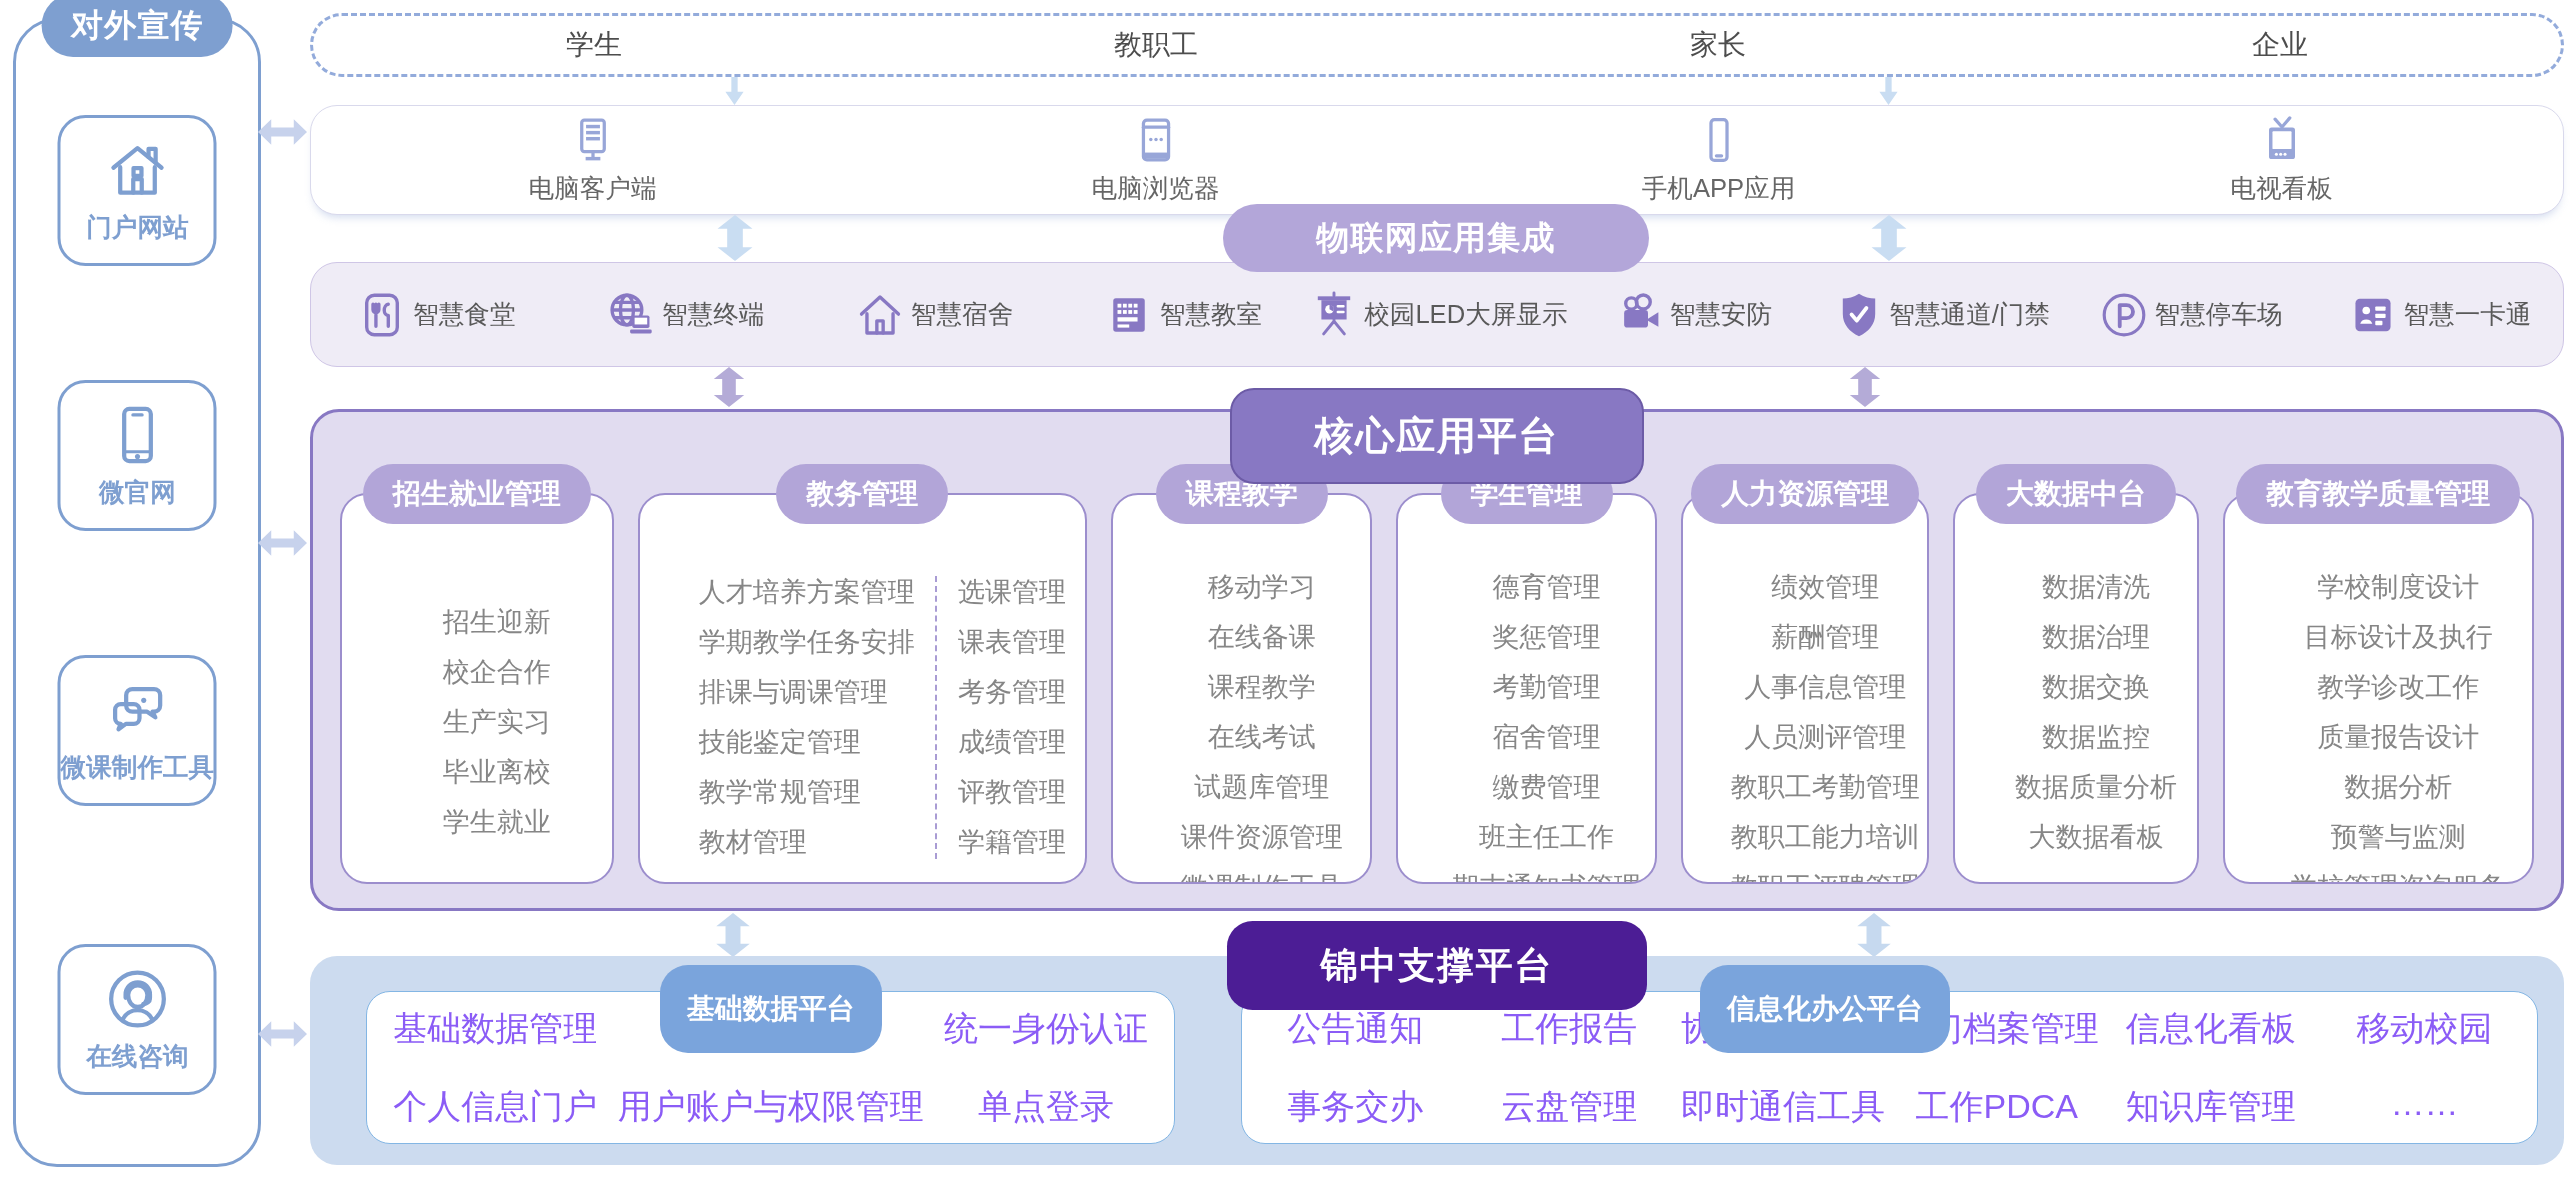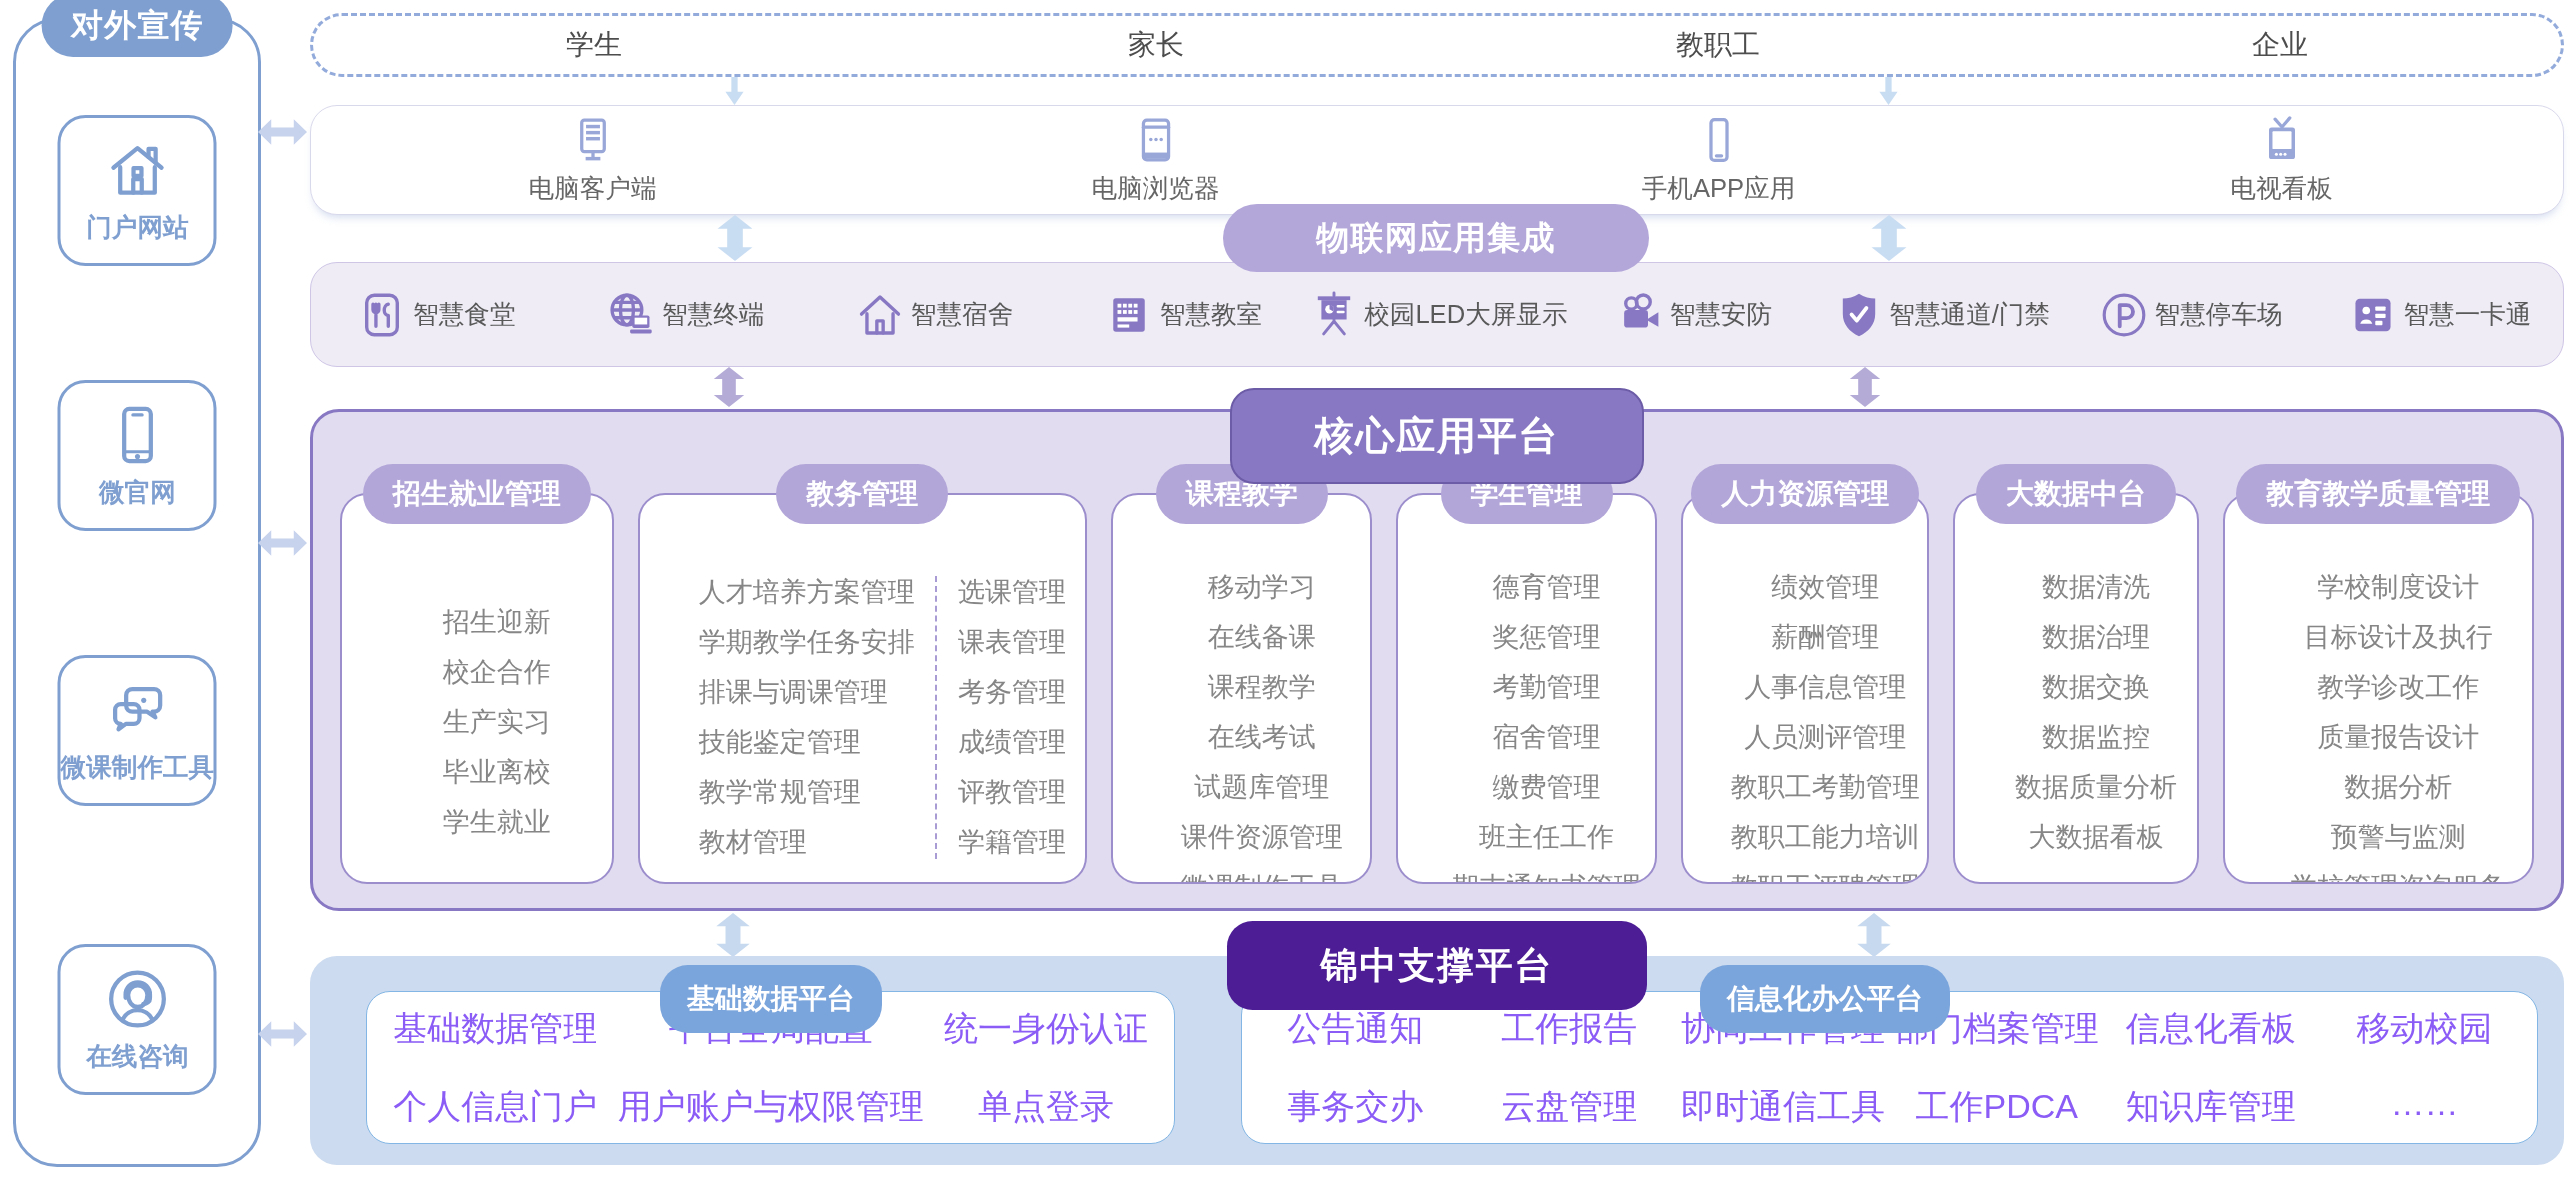--- a/index.html
+++ b/index.html
@@ -68,21 +68,21 @@
 
   
   .support{position:absolute;left:310px;top:956px;width:2254px;height:209px;background:#ccdbef;border-radius:27px;}
   .support-badge{position:absolute;left:50%;transform:translateX(-50%);top:-35px;width:420px;height:89px;
     background:#4c1d95;border-radius:25.6px;color:#fff;font-size:37px;font-weight:bold;letter-spacing:1.8px;
     display:flex;align-items:center;justify-content:center;z-index:6;}
   .support-boxes{position:absolute;left:56px;right:25.6px;top:35px;bottom:21px;display:flex;gap:66px;}
   .sp{position:relative;}
   .sp-box{position:absolute;inset:0;background:#fff;border:1.8px solid #83b6e4;border-radius:24px;}
   .sp-badge{position:absolute;top:-26px;left:50%;transform:translateX(-50%);z-index:4;background:#7aa4dc;
-    color:#fff;font-size:28px;font-weight:bold;height:68px;padding:0 27px;border-radius:28px;
+    color:#fff;font-size:28px;font-weight:bold;height:88px;padding:0 27px;border-radius:28px;
     display:flex;align-items:center;justify-content:center;white-space:nowrap;}
   .sp:nth-child(2) .sp-badge{left:45%;}
   .sp-grid{position:absolute;inset:0;display:grid;grid-template-columns:repeat(var(--cols),1fr);
     align-content:center;row-gap:32px;padding:8.5px 6px;}
   .sp-item{text-align:center;font-size:34px;color:#8b5cf6;white-space:nowrap;}
 </style>
 </head>
 <body>
 
 <div class="sidebar">
@@ -155,22 +155,22 @@
     </svg>
 </div>
 <div class="arrow" style="left:258px;top:1017px;width:49px;height:34px;color:#c7d2ec;">
   <svg viewBox="0 0 100 56">
       <polygon points="0,28 27,2 27,19 73,19 73,2 100,28 73,54 73,37 27,37 27,54" fill="currentColor"></polygon>
     </svg>
 </div>
 
 <div class="users-box" id="user-types">
     <div class="user-type">学生</div>
+    <div class="user-type">教职工</div>
     <div class="user-type">家长</div>
-    <div class="user-type">教职工</div>
     <div class="user-type">企业</div>
   </div>
 
 <div class="arrow" style="left:717px;top:77px;width:35px;height:28px;color:#c9ddf2;">
   <svg viewBox="0 0 60 80">
       <polygon points="21,0 39,0 39,42 56,42 30,80 4,42 21,42" fill="currentColor"></polygon>
     </svg>
 </div>
 <div class="arrow" style="left:1871px;top:77px;width:35px;height:28px;color:#c9ddf2;">
   <svg viewBox="0 0 60 80">

